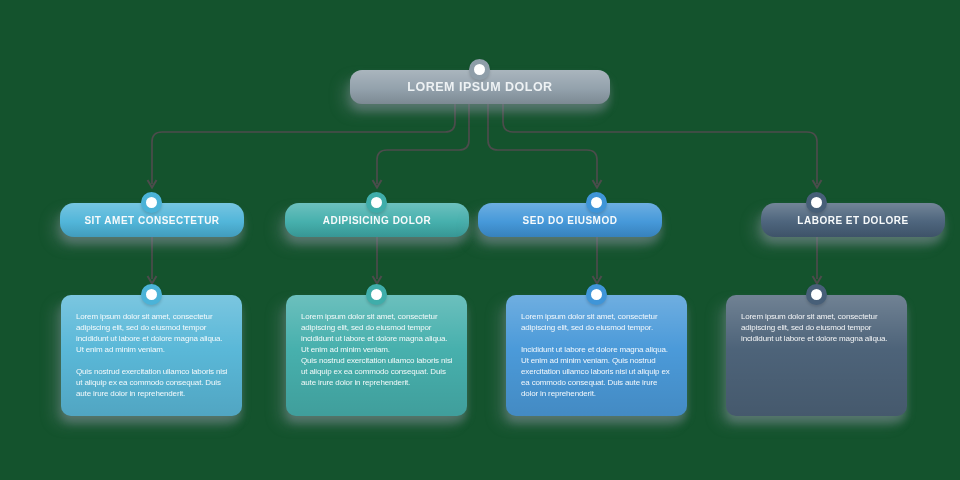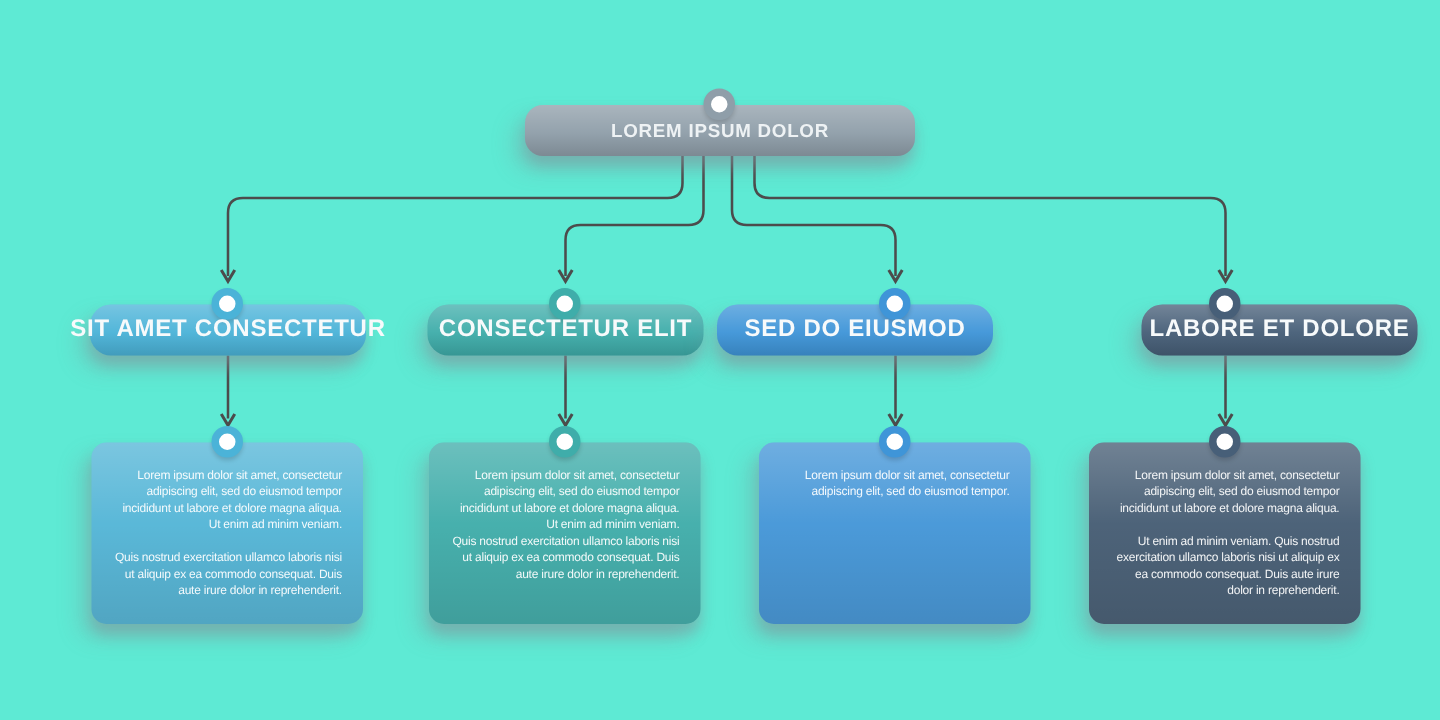--- a/index.html
+++ b/index.html
@@ -1,43 +1,43 @@
 <!DOCTYPE html>
 <html><head>
 <meta charset="utf-8">
 <style>
   html,body{margin:0;padding:0;background:#ffffff;}
   .stage{
-    position:relative;width:960px;height:480px;background:#5eead4;overflow:hidden;
+    position:relative;width:960px;height:480px;background:#14532d;overflow:hidden;
     font-family:"Liberation Sans","DejaVu Sans",sans-serif;
   }
   .connectors{position:absolute;left:0;top:0;width:960px;height:480px;}
   
   .node{
     position:absolute;height:34px;border-radius:14px;
     display:flex;align-items:center;justify-content:center;
     box-shadow:0 7px 9px rgba(130,142,152,.45), -8px 9px 14px rgba(130,142,152,.28);
   }
   .node::after,.card::after{
     content:"";position:absolute;inset:0;border-radius:inherit;pointer-events:none;
     background:linear-gradient(180deg,rgba(255,255,255,.24),rgba(255,255,255,.04) 55%,rgba(0,0,0,.13));
   }
   .node .lbl{
     position:relative;z-index:1;color:#f7fafb;font-weight:bold;
-    font-size:16px;letter-spacing:.5px;white-space:nowrap;
+    font-size:10px;letter-spacing:.5px;white-space:nowrap;
   }
   .root{left:350px;top:70px;width:260px;border-radius:12px;}
   .root .lbl{color:#eef2f4;font-size:12.5px;}
   .hdr{top:203px;width:184px;}
   .hdr1{left:60px;} .hdr2{left:285px;} .hdr3{left:478px;} .hdr4{left:725px;}
   
   .card{
     position:absolute;top:295px;width:181px;height:121px;border-radius:10px;
     box-shadow:0 7px 9px rgba(130,142,152,.45), -8px 9px 14px rgba(130,142,152,.28);
-    box-sizing:border-box;padding:16px 14px 12px 15px;text-align:right;
+    box-sizing:border-box;padding:16px 14px 12px 15px;
   }
   .card::after{background:linear-gradient(180deg,rgba(255,255,255,.20),rgba(255,255,255,0) 45%,rgba(0,0,0,.10));}
   .card1{left:61px;} .card2{left:286px;} .card3{left:506px;} .card4{left:726px;}
   .card p{
     position:relative;z-index:1;margin:0;color:rgba(255,255,255,.93);
     font-size:8px;line-height:11px;letter-spacing:-0.15px;
   }
   .card p + p{margin-top:11px;}
   .card.no-gap p + p{margin-top:0;}
   
@@ -76,43 +76,43 @@
   </svg>
 
   <div class="node root" style="background-color: rgb(143, 158, 169);">
     <span class="lbl">LOREM IPSUM DOLOR</span>
   </div>
 
   <div class="node hdr hdr1" style="background-color: rgb(75, 179, 216);">
     <span class="lbl">SIT AMET CONSECTETUR</span>
   </div>
   <div class="node hdr hdr2" style="background-color: rgb(63, 173, 170);">
-    <span class="lbl">CONSECTETUR ELIT</span>
+    <span class="lbl">ADIPISICING DOLOR</span>
   </div>
   <div class="node hdr hdr3" style="background-color: rgb(63, 149, 216);">
     <span class="lbl">SED DO EIUSMOD</span>
   </div>
   <div class="node hdr hdr4" style="background-color: rgb(71, 95, 120); margin-left: 36px;">
     <span class="lbl">LABORE ET DOLORE</span>
   </div>
 
   <div class="card card1" style="background-color: rgb(90, 184, 216);">
     <p>Lorem ipsum dolor sit amet, consectetur adipiscing elit, sed do eiusmod tempor incididunt ut labore et dolore magna aliqua. Ut enim ad minim veniam.</p>
     <p>Quis nostrud exercitation ullamco laboris nisi ut aliquip ex ea commodo consequat. Duis aute irure dolor in reprehenderit.</p>
   </div>
   <div class="card card2 no-gap" style="background-color: rgb(71, 176, 173);">
     <p>Lorem ipsum dolor sit amet, consectetur adipiscing elit, sed do eiusmod tempor incididunt ut labore et dolore magna aliqua. Ut enim ad minim veniam.</p>
     <p>Quis nostrud exercitation ullamco laboris nisi ut aliquip ex ea commodo consequat. Duis aute irure dolor in reprehenderit.</p>
   </div>
   <div class="card card3" style="background-color: rgb(75, 154, 217);">
     <p>Lorem ipsum dolor sit amet, consectetur adipiscing elit, sed do eiusmod tempor.</p>
+    <p>Incididunt ut labore et dolore magna aliqua. Ut enim ad minim veniam. Quis nostrud exercitation ullamco laboris nisi ut aliquip ex ea commodo consequat. Duis aute irure dolor in reprehenderit.</p>
   </div>
   <div class="card card4" style="background-color: rgb(77, 99, 121);">
     <p>Lorem ipsum dolor sit amet, consectetur adipiscing elit, sed do eiusmod tempor incididunt ut labore et dolore magna aliqua.</p>
-    <p>Ut enim ad minim veniam. Quis nostrud exercitation ullamco laboris nisi ut aliquip ex ea commodo consequat. Duis aute irure dolor in reprehenderit.</p>
   </div>
 
   <span class="pin" style="left: 469px; top: 59px; border-color: rgb(143, 158, 169);"></span>
   <span class="pin" style="left: 141px; top: 192px; border-color: rgb(75, 179, 216);"></span>
   <span class="pin" style="left: 366px; top: 192px; border-color: rgb(63, 173, 170);"></span>
   <span class="pin" style="left: 586px; top: 192px; border-color: rgb(63, 149, 216);"></span>
   <span class="pin" style="left: 806px; top: 192px; border-color: rgb(71, 95, 120);"></span>
   <span class="pin" style="left: 141px; top: 284px; border-color: rgb(75, 179, 216);"></span>
   <span class="pin" style="left: 366px; top: 284px; border-color: rgb(63, 173, 170);"></span>
   <span class="pin" style="left: 586px; top: 284px; border-color: rgb(63, 149, 216);"></span>

